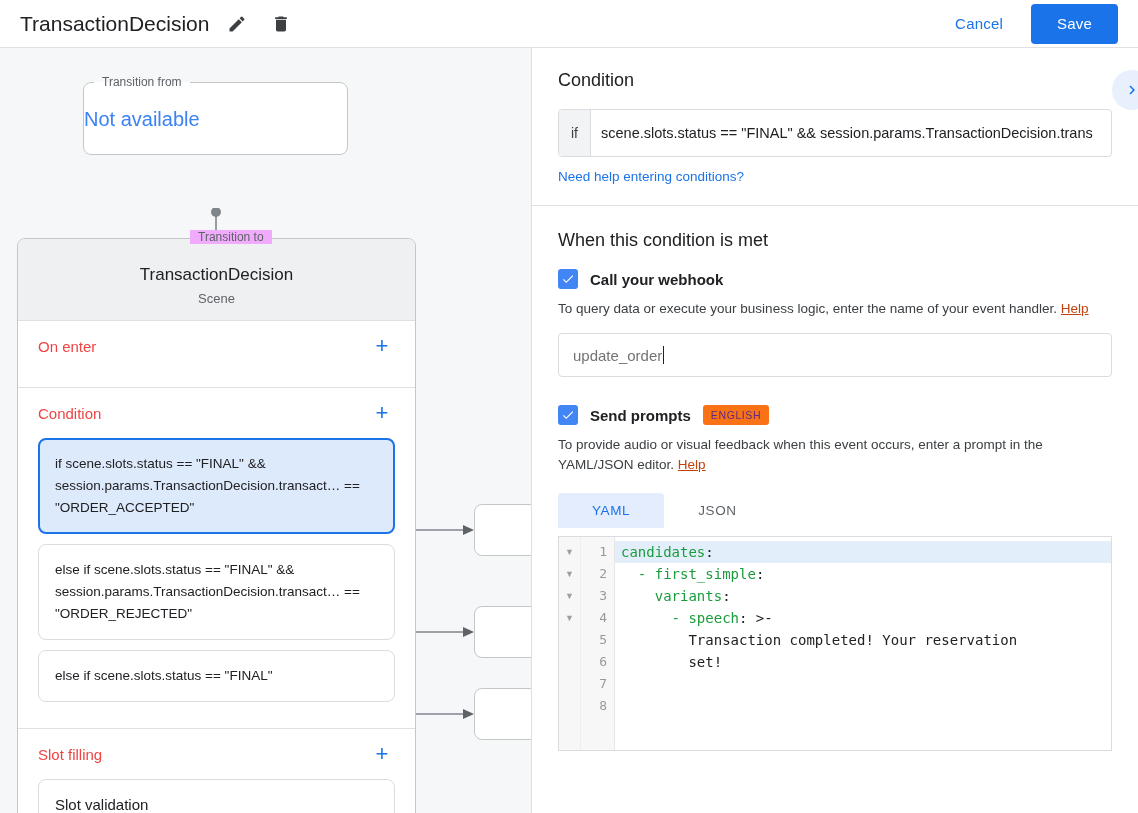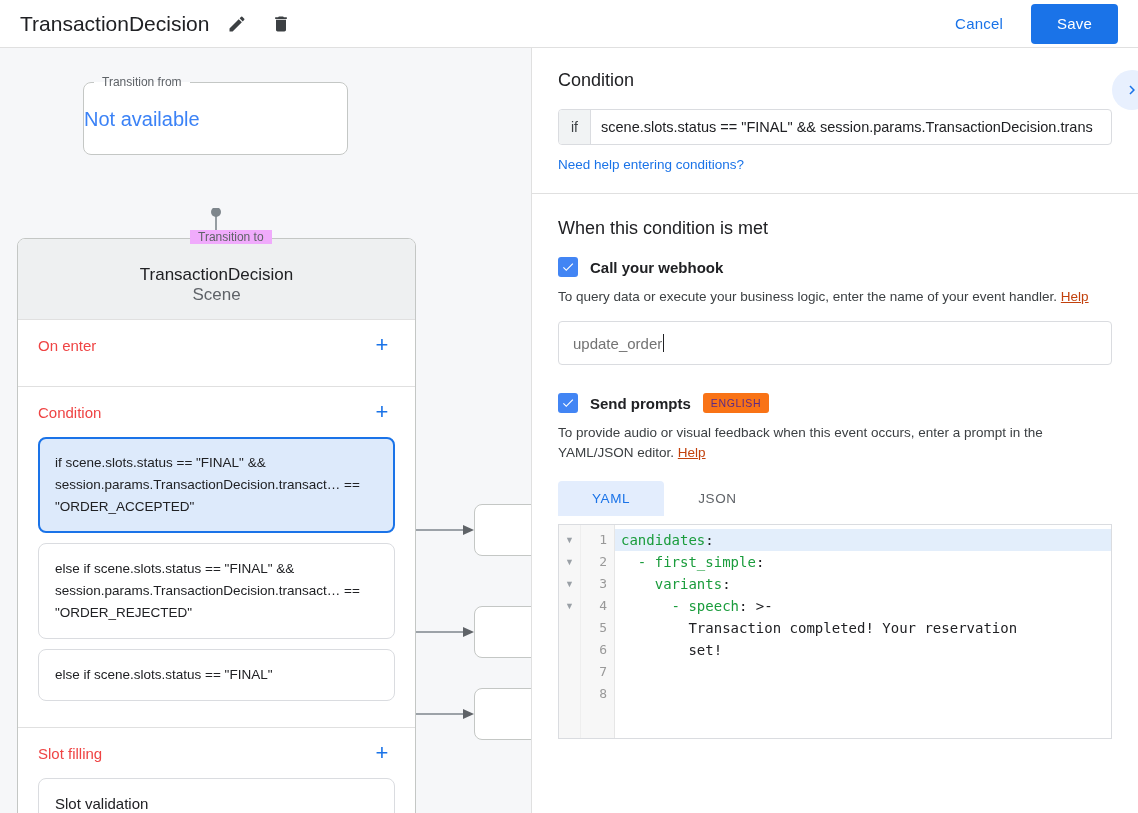--- a/index.html
+++ b/index.html
@@ -66,21 +66,21 @@
   .tto-legend {
     position: absolute; left: 172px; top: -9px; background: #f0abfc;
     padding: 0 8px; font-size: 12px; color: #5f6368;
   }
   .tto-head {
     background: #eef0f1; border-radius: 7px 7px 0 0;
     padding: 26px 0 14px; text-align: center;
     border-bottom: 1px solid #e0e0e0;
   }
   .tto-name { font-size: 17px; color: #202124; }
-  .tto-sub  { font-size: 17px; color: #5f6368; }
+  .tto-sub  { font-size: 13px; color: #5f6368; margin-top: 6px; }
 
   .sect { border-bottom: 1px solid #e0e0e0; padding: 0 20px 16px; background:#fff; }
   .sect:last-child { border-bottom: none; border-radius: 0 0 7px 7px; }
   .sect-head {
     display: flex; align-items: center; justify-content: space-between;
     height: 50px;
   }
   .sect-title { font-size: 15px; color: #ef4444; }
   .plus-btn {
     width: 26px; height: 26px; display:flex; align-items:center; justify-content:center;
@@ -117,21 +117,21 @@
   .rp-sect { padding: 22px 26px 20px; border-bottom: 1px solid #e0e0e0; position: relative;}
   .rp-h { font-size: 18px; color: #202124; margin-bottom: 18px; }
 
   .expand-btn {
     position: absolute; right: -14px; top: 22px;
     width: 40px; height: 40px; border-radius: 50%;
     background: #e8f0fe; display: flex; align-items: center; justify-content: center;
     cursor: pointer;
   }
 
-  .if-row { display: flex; border: 1px solid #dadce0; border-radius: 4px; overflow: hidden; height: 36px; }
+  .if-row { display: flex; border: 1px solid #dadce0; border-radius: 4px; overflow: hidden; height: 48px; }
   .if-label {
     width: 32px; background: #f1f3f4; border-right: 1px solid #dadce0;
     display: flex; align-items: center; justify-content: center;
     font-size: 14px; color: #3c4043;
   }
   .if-value {
     flex: 1; display: flex; align-items: center; padding: 0 10px;
     font-size: 14.5px; color: #202124; white-space: nowrap; overflow: hidden;
   }
   .help-link { display:inline-block; margin-top: 12px; color: #1a73e8; font-size: 13.5px; cursor: pointer; }

